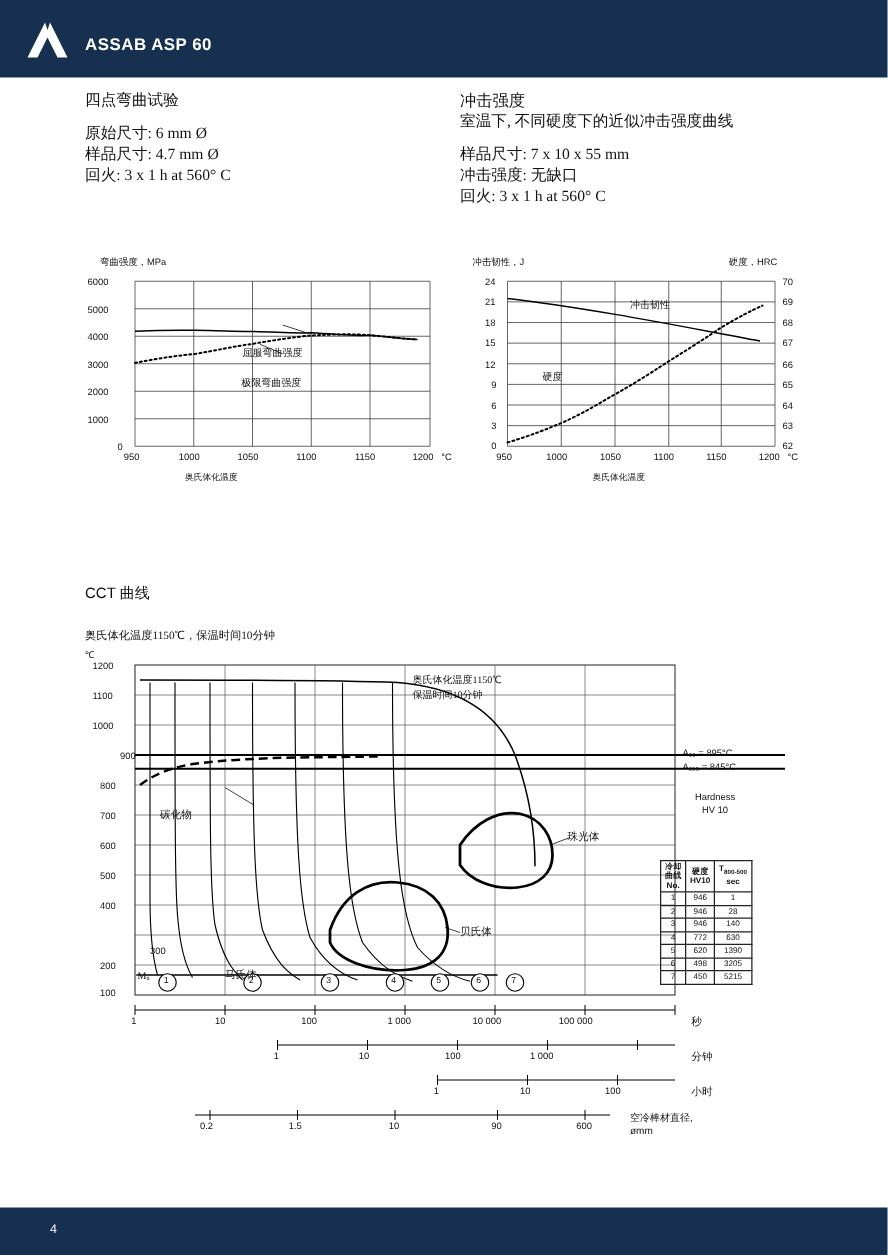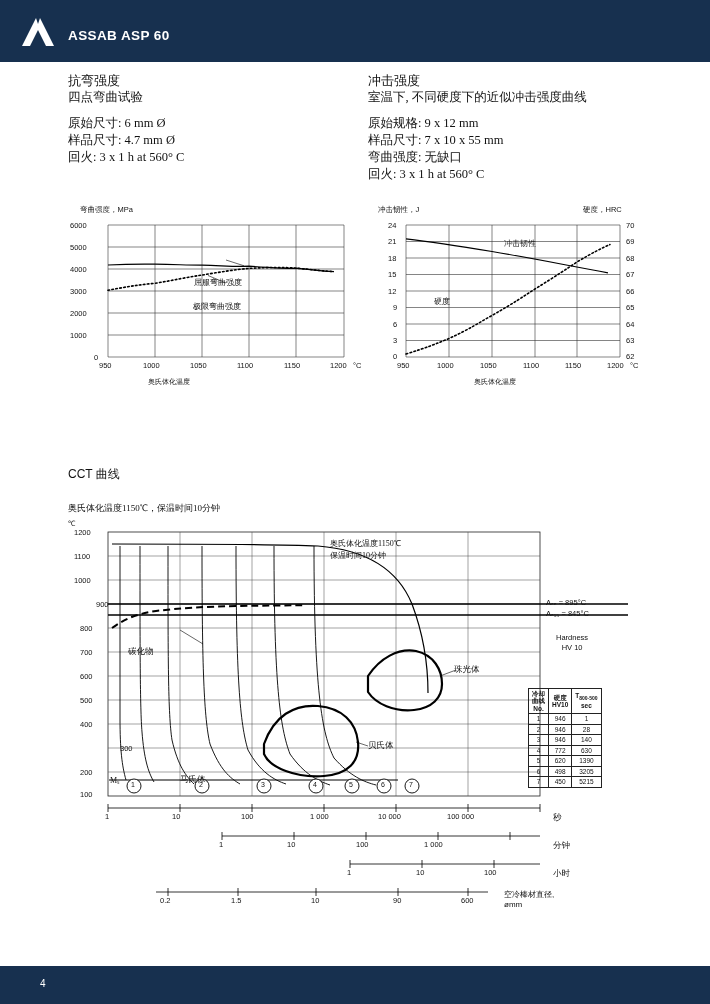--- a/index.html
+++ b/index.html
@@ -94,35 +94,33 @@
 <body>
 
 <div class="header">
   <svg class="logo" viewBox="0 0 40 40">
     <polygon points="4,34 18,6 20,12 22,6 36,34 28,34 20,18 12,34" fill="#ffffff"></polygon>
   </svg>
   <div class="header-title">ASSAB ASP 60</div>
 </div>
 
 <div class="txtblock" id="col-left">
-  <div class="hd">抗弯强度</div>
   <div class="sub">四点弯曲试验</div>
   <div class="gap"></div>
   <div>原始尺寸: 6 mm Ø</div>
   <div>样品尺寸: 4.7 mm Ø</div>
   <div>回火: 3 x 1 h at 560° C</div>
 </div>
 
 <div class="txtblock" id="col-right">
   <div class="hd">冲击强度</div>
   <div class="sub">室温下, 不同硬度下的近似冲击强度曲线</div>
   <div class="gap"></div>
-  <div>原始规格: 9 x 12 mm</div>
   <div>样品尺寸: 7 x 10 x 55 mm</div>
-  <div>弯曲强度: 无缺口</div>
+  <div>冲击强度: 无缺口</div>
   <div>回火: 3 x 1 h at 560° C</div>
 </div>
 
 <div class="chartwrap" style="left:68px; top:205px; width:290px; height:180px;">
 
   <div class="ticklab" style="left:0px; top:0px;margin-left:12px;">弯曲强度，MPa</div>
 
   <svg width="290" height="175" viewBox="0 0 290 175" style="position:absolute;left:0;top:12px;">
 
     <g stroke="#333" stroke-width="0.6">
@@ -348,21 +346,21 @@
 
   <div class="ticklab" style="left:6px;  top:10px;">1200</div>
   <div class="ticklab" style="left:6px;  top:34px;">1100</div>
   <div class="ticklab" style="left:6px;  top:58px;">1000</div>
   <div class="ticklab" style="left:12px; top:82px;padding-left:16px;">900</div>
   <div class="ticklab" style="left:12px; top:106px;">800</div>
   <div class="ticklab" style="left:12px; top:130px;">700</div>
   <div class="ticklab" style="left:12px; top:154px;">600</div>
   <div class="ticklab" style="left:12px; top:178px;">500</div>
   <div class="ticklab" style="left:12px; top:202px;">400</div>
-  <div class="ticklab" style="left:12px; top:226px;padding-left:40px;">300</div>
+  <div class="ticklab" style="left:12px; top:238px;padding-left:40px;">300</div>
   <div class="ticklab" style="left:12px; top:250px;">200</div>
   <div class="ticklab" style="left:12px; top:272px;">100</div>
 
   <div class="callout" style="left:262px; top:20px; font-size:8px;">奥氏体化温度1150℃</div>
   <div class="callout" style="left:262px; top:32px; font-size:8px;">保温时间10分钟</div>
 
   <div class="callout-s" style="left:478px; top:80px; font-size:7.5px;">Aₑₑ = 895°C</div>
   <div class="callout-s" style="left:478px; top:91px; font-size:7.5px;">Aₑ₁₅ = 845°C</div>
 
   <div class="callout" style="left:60px; top:128px; font-size:8.5px;">碳化物</div>

